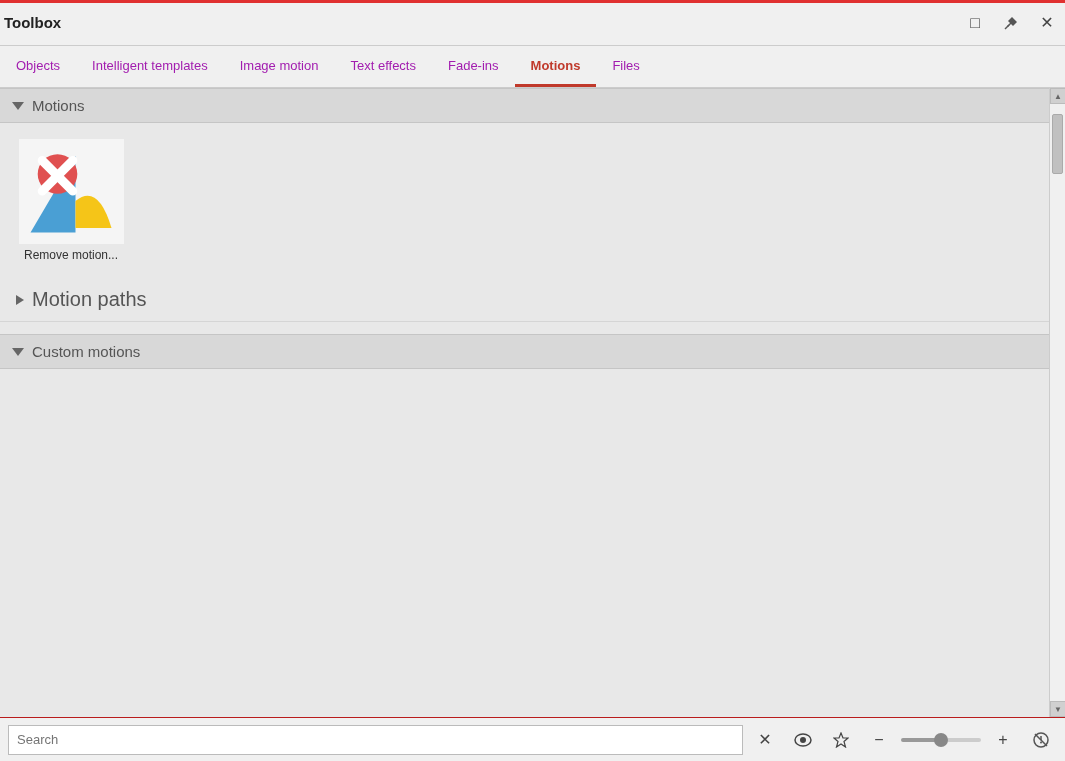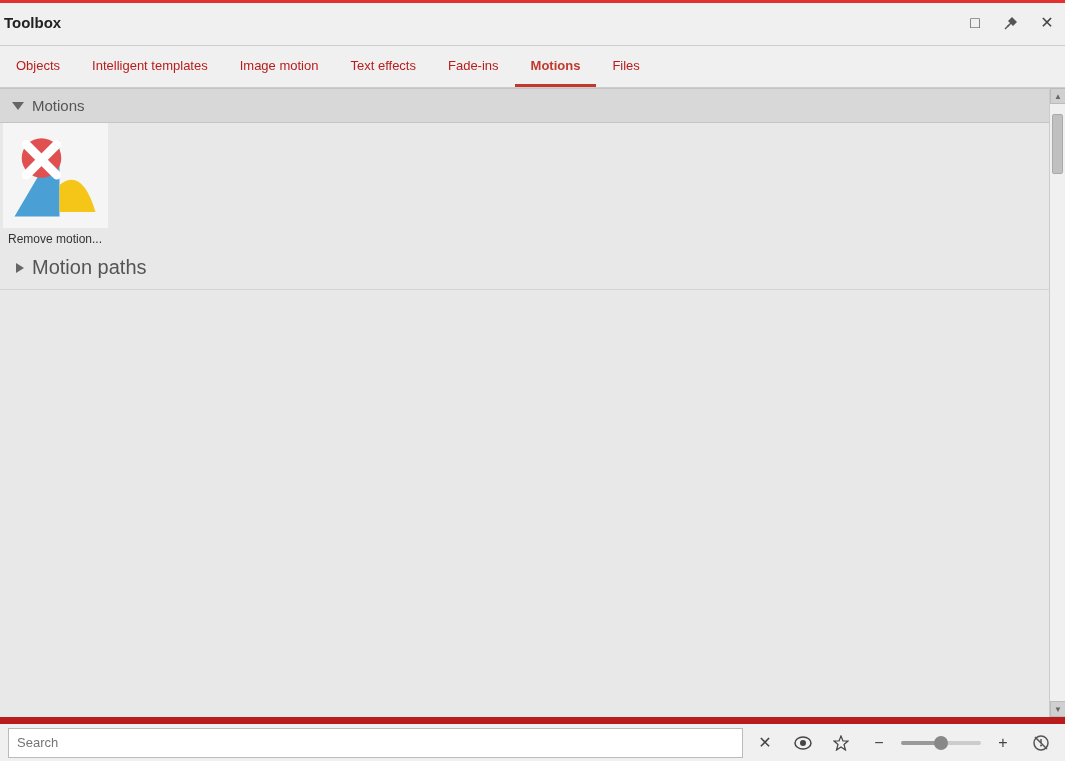--- a/index.html
+++ b/index.html
@@ -61,21 +61,21 @@
       background: #f0f0f0;
       display: flex;
       align-items: flex-end;
       border-bottom: 1px solid #ccc;
       padding: 0 0 0 0;
       height: 42px;
     }
     .tab {
       padding: 8px 16px;
       font-size: 13px;
-      color: #b91c1c;
+      color: #a21caf;
       cursor: pointer;
       border: none;
       background: none;
       height: 100%;
       display: flex;
       align-items: center;
       white-space: nowrap;
       border-bottom: 3px solid transparent;
     }
     .tab.active {
@@ -163,20 +163,21 @@
     .triangle-right {
       width: 0;
       height: 0;
       border-top: 5px solid transparent;
       border-bottom: 5px solid transparent;
       border-left: 8px solid #666;
     }
 
     
     .items-area {
+      padding: 16px;
       display: flex;
       flex-wrap: wrap;
       gap: 8px;
       background: #e8e8e8;
     }
 
     
     .item-card {
       display: flex;
       flex-direction: column;
@@ -219,21 +220,21 @@
     }
     .section-divider {
       height: 12px;
       background: #e8e8e8;
     }
 
     
     .bottom-bar {
       height: 44px;
       background: #f0f0f0;
-      border-top: 7px solid #b91c1c;
+      border-top: 1px solid #b91c1c;
       display: flex;
       align-items: center;
       padding: 0 8px;
       gap: 6px;
     }
     .search-input {
       flex: 1;
       height: 30px;
       border: 1px solid #bbb;
       background: #fff;
@@ -341,20 +342,24 @@
     </div>
 
     <div class="expandable-row">
       <span class="triangle-right"></span>
       <span class="expandable-label">Motion paths</span>
     </div>
 
 
     <div class="section-divider"></div>
 
+    <div class="section-header">
+      <span class="triangle-down"></span>
+      <span class="section-header-text">Custom motions</span>
+    </div>
 
 
   </div>
 
   <div class="scrollbar">
     <div class="scrollbar-btn">▲</div>
     <div class="scrollbar-track">
       <div class="scrollbar-thumb"></div>
     </div>
     <div class="scrollbar-btn">▼</div>

